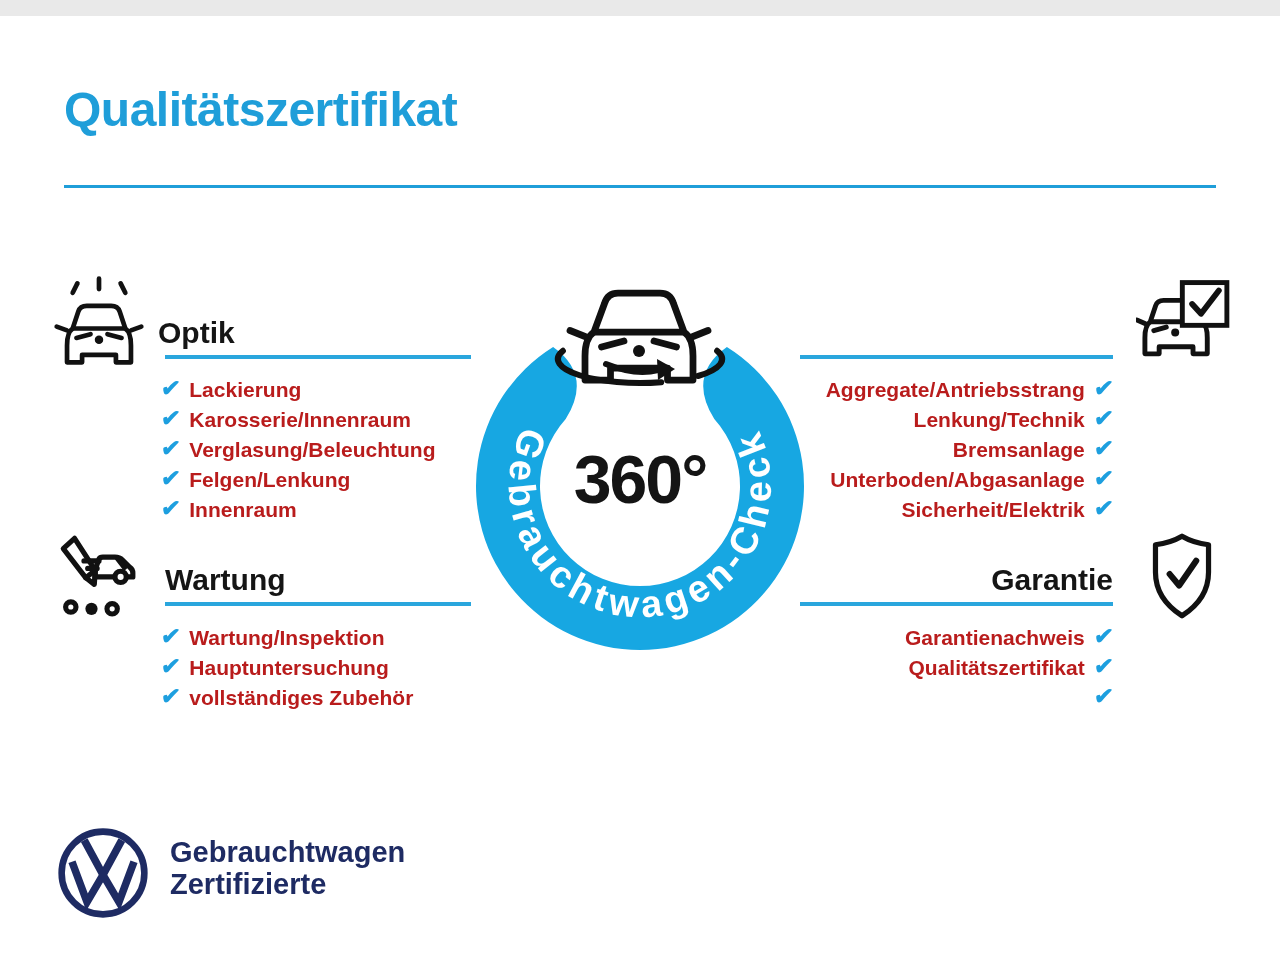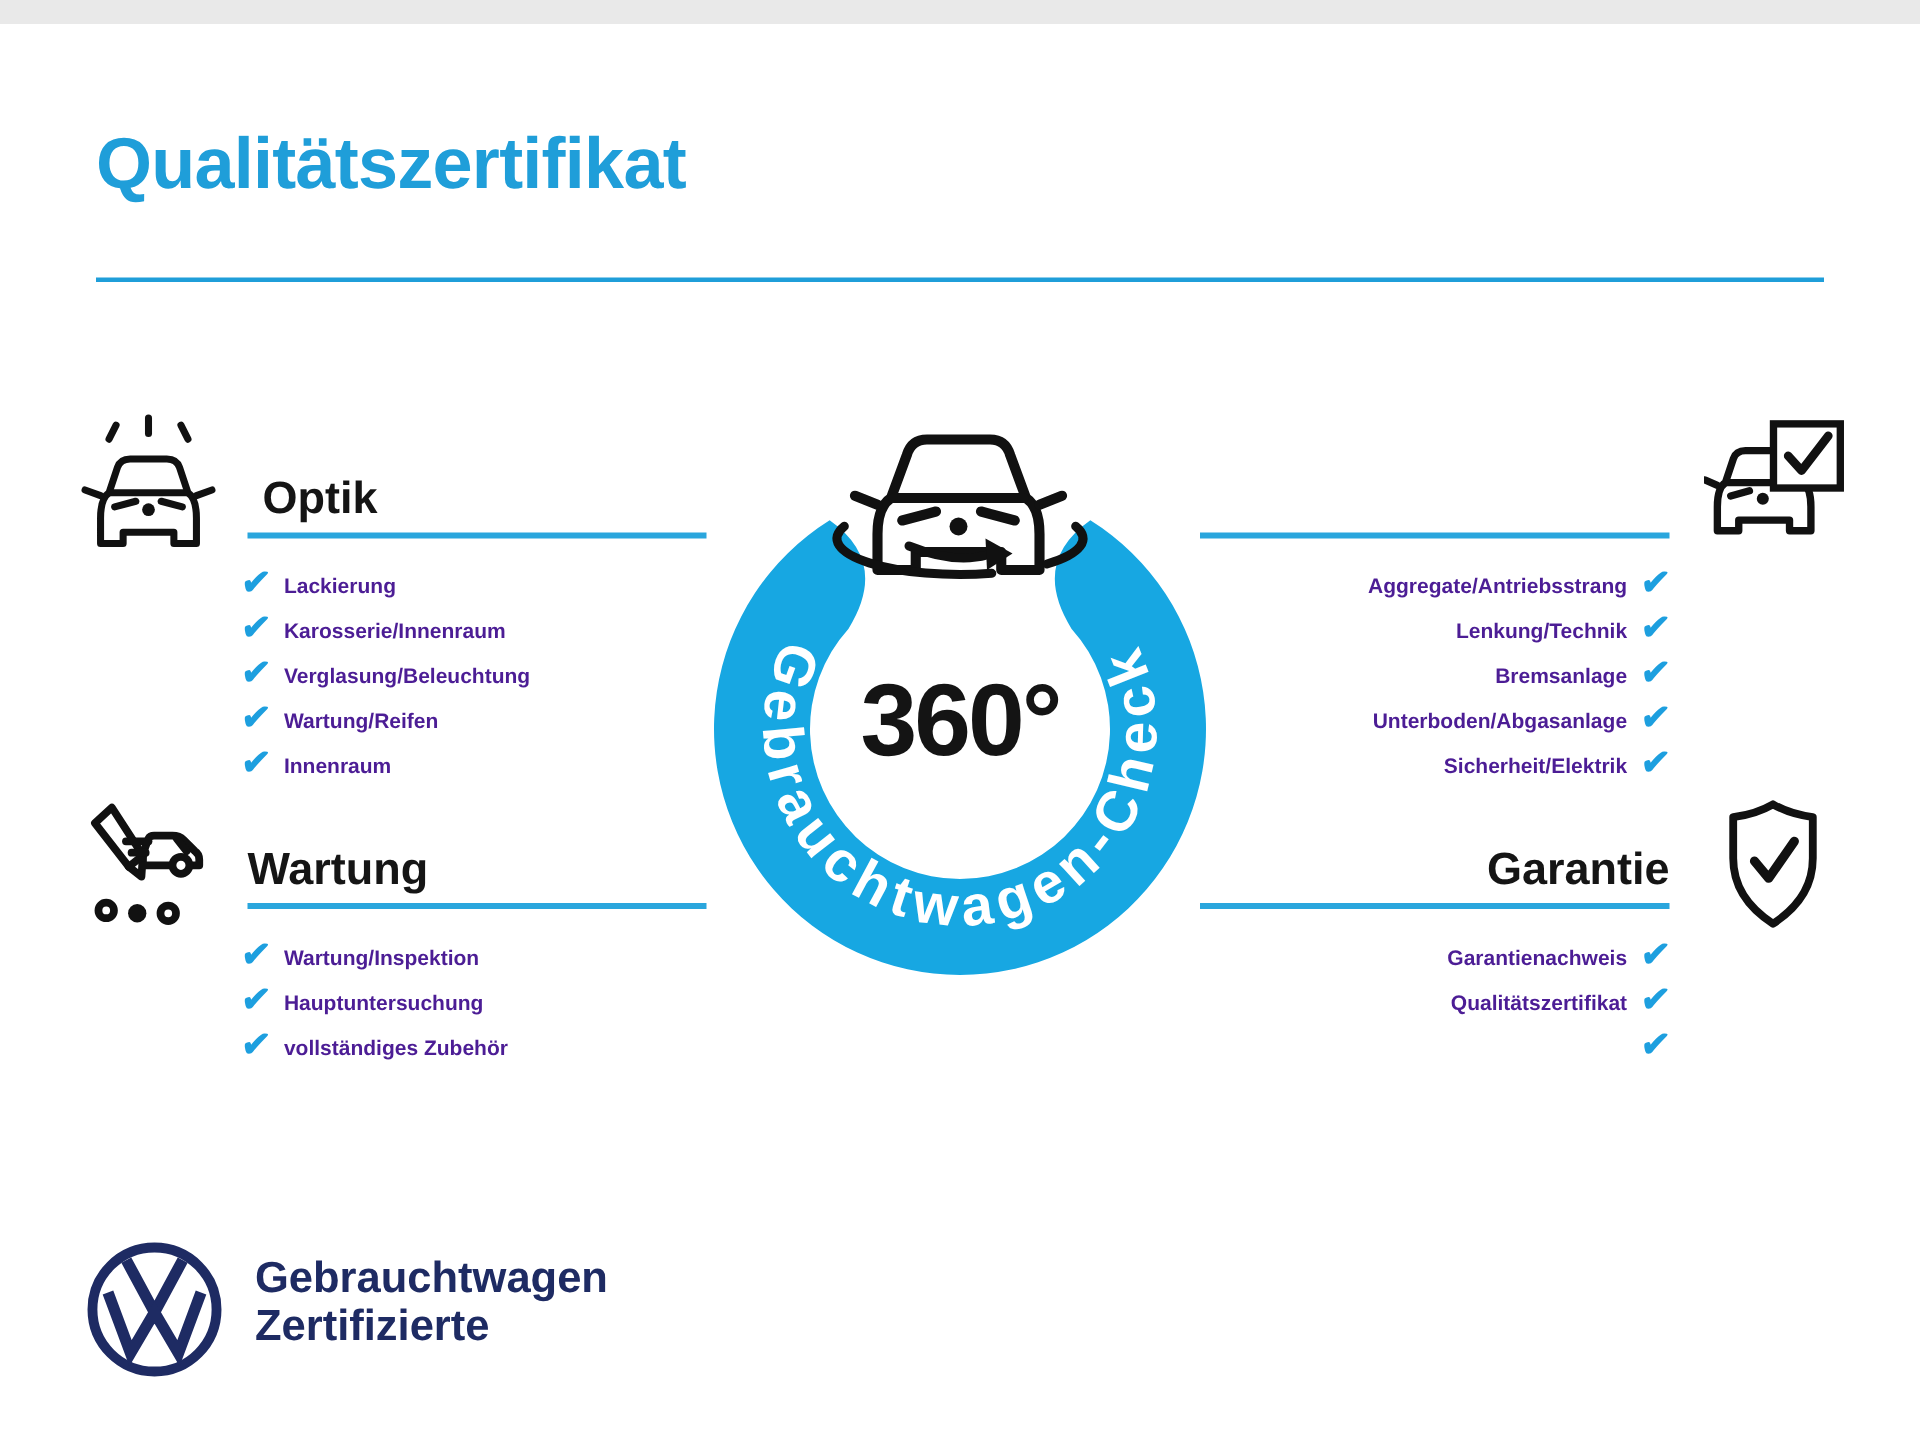--- a/index.html
+++ b/index.html
@@ -25,21 +25,21 @@
   .sec-rule{height:4px;background:#2aa6dd;}
 
   
   .list{display:flex;flex-direction:column;}
   .row{display:flex;align-items:center;height:30px;gap:9px;}
   .row.right{justify-content:flex-end;}
   .chk{
     color:#1d9fdf;font-size:23px;font-weight:bold;line-height:1;
     transform:skewX(-6deg);margin-top:-3px;
   }
-  .lbl{font-size:14px;font-weight:bold;color:#4c1d95;white-space:nowrap;}
+  .lbl{font-size:21px;font-weight:bold;color:#b91c1c;white-space:nowrap;}
 
   
   .brand-text{
     left:170px;top:820px;
     font-size:29px;font-weight:bold;color:#1e2b63;line-height:32px;
   }
   svg{display:block;}
 </style>
 </head>
 <body>
@@ -57,38 +57,38 @@
       <path d="M16,96 V78 Q16,64 22,60 L28,42 Q30,36 37,36 H63 Q70,36 72,42 L78,60 Q84,64 84,78 V96 H68 V88 H32 V96 Z"></path>
       <path d="M23,60 H77"></path>
       <path d="M16,62 L5,58"></path>
         <path d="M84,62 L95,58"></path>
       <path d="M26,70 L41,66"></path>
         <path d="M74,70 L59,66"></path>
     </g>
     <circle cx="50" cy="72" r="4.5" fill="#111"></circle>
   </svg>
 
-  <div class="abs sec-head" style="left:175px;top:298px;width:310px">Optik</div>
+  <div class="abs sec-head" style="left:158px;top:298px;width:310px">Optik</div>
   <div class="abs sec-rule" style="left:165px;top:339px;width:306px"></div>
   <div class="abs list" style="left:161px;top:359px">
     <div class="row">
       <span class="chk">✔</span>
       <span class="lbl">Lackierung</span>
     </div>
     <div class="row">
       <span class="chk">✔</span>
       <span class="lbl">Karosserie/Innenraum</span>
     </div>
     <div class="row">
       <span class="chk">✔</span>
       <span class="lbl">Verglasung/Beleuchtung</span>
     </div>
     <div class="row">
       <span class="chk">✔</span>
-      <span class="lbl">Wartung/Reifen</span>
+      <span class="lbl">Felgen/Lenkung</span>
     </div>
     <div class="row">
       <span class="chk">✔</span>
       <span class="lbl">Innenraum</span>
     </div>
   </div>
 
   <svg class="abs" style="left:52px;top:512px" width="94" height="94" viewBox="0 0 100 100">
     <g stroke="#111" stroke-width="5.5" fill="none" stroke-linecap="round" stroke-linejoin="round">
       <path d="M12,22 L24,11 L46,45 L45,60 L36,53 Z"></path>

